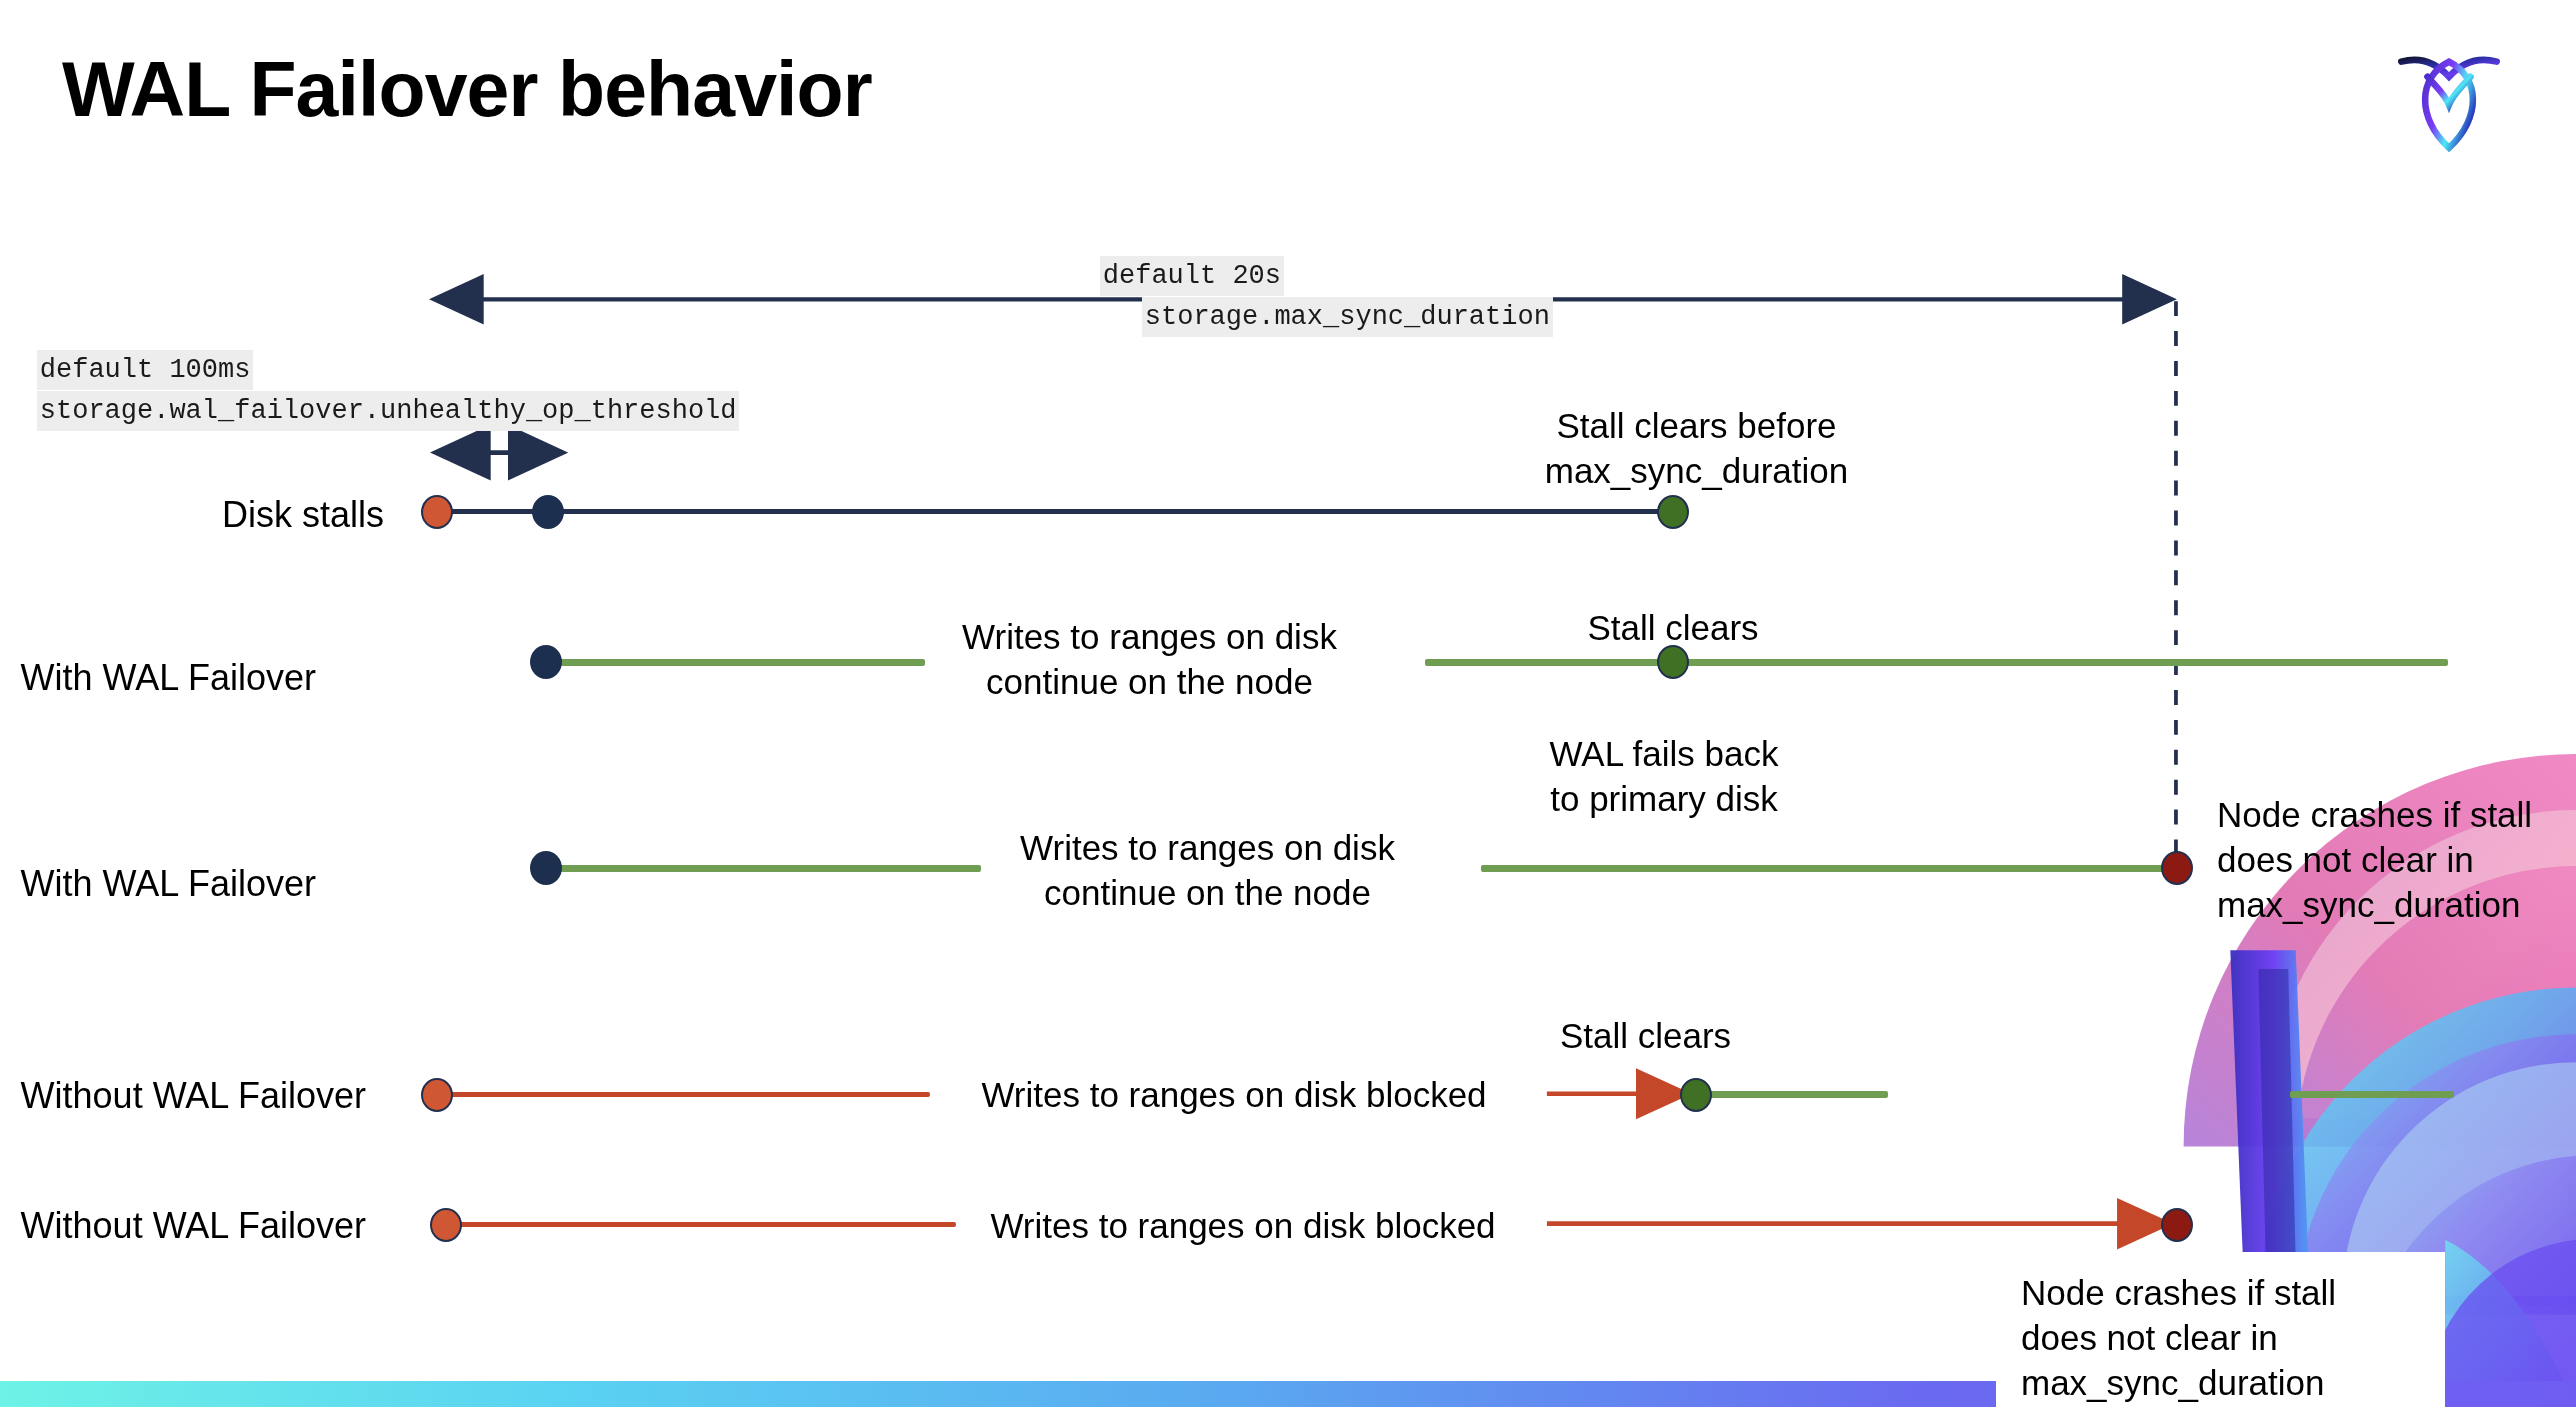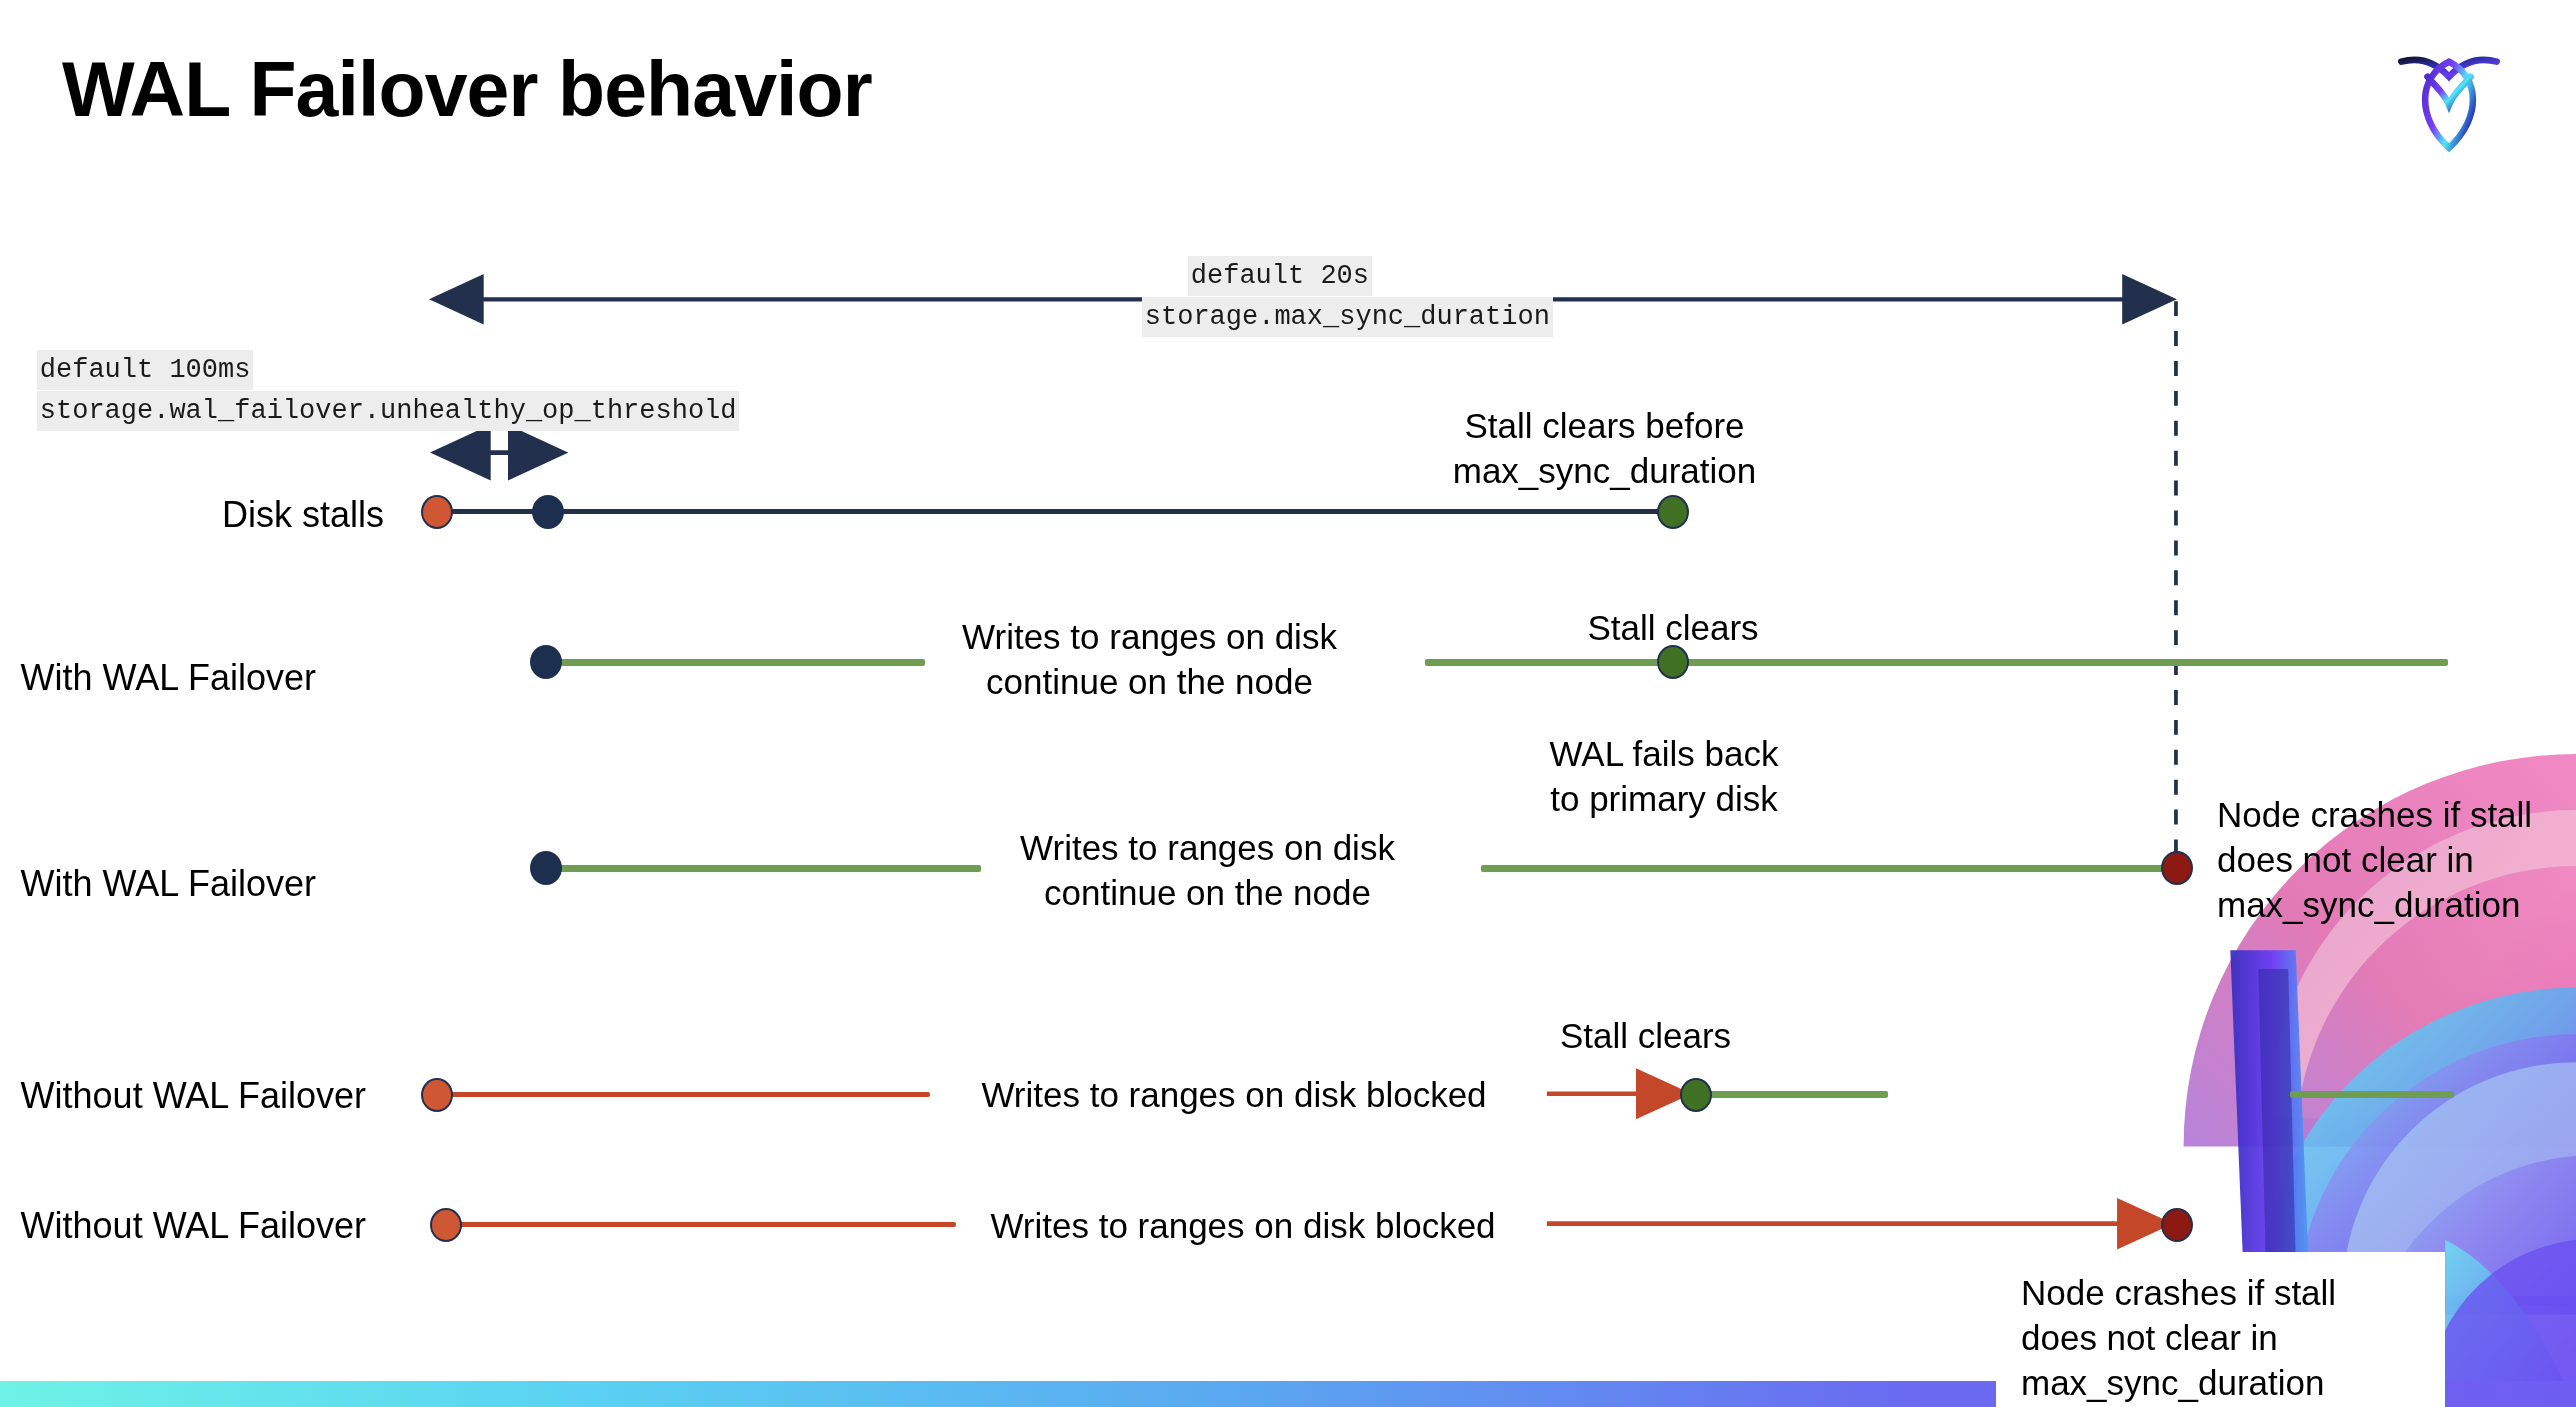--- a/index.html
+++ b/index.html
@@ -185,34 +185,34 @@
 
     <line x1="470" y1="484" x2="598" y2="484" stroke="#22304e" stroke-width="5" marker-start="url(#arrNavyL)" marker-end="url(#arrNavyR)"></line>
 
     <line x1="2328" y1="322" x2="2328" y2="940" stroke="#22304e" stroke-width="4" stroke-dasharray="16 16"></line>
 
     <line x1="1655" y1="1170" x2="1800" y2="1170" stroke="#c4472a" stroke-width="5" marker-end="url(#arrRedR)"></line>
 
     <line x1="1655" y1="1309" x2="2315" y2="1309" stroke="#c4472a" stroke-width="5" marker-end="url(#arrRedR)"></line>
   </svg>
 
-  <div class="code" style="left:1188px;top:256px;">default 20s</div>
+  <div class="code" style="left:1100px;top:256px;">default 20s</div>
   <div class="code" style="left:1142px;top:297px;">storage.max_sync_duration</div>
 
   <div class="code" style="left:37px;top:350px;">default 100ms</div>
   <div class="code" style="left:37px;top:391px;">storage.wal_failover.unhealthy_op_threshold</div>
 
   <div class="rowlabel" style="left:222px;top:494px;text-align:right;">Disk stalls</div>
 
   <div class="seg navy" style="left:436px;top:509px;width:1238px;"></div>
   <div class="dot orange" style="left:421px;top:495px;width:32px;height:34px;"></div>
   <div class="dot navy" style="left:532px;top:495px;width:32px;height:34px;"></div>
   <div class="dot green" style="left:1657px;top:495px;width:32px;height:34px;"></div>
 
-  <div class="note" style="left:1408px;top:404px;width:393px;">
+  <div class="note" style="left:1500px;top:404px;width:393px;">
     <div>Stall clears before</div>
     <div>max_sync_duration</div>
   </div>
 
   <div class="rowlabel" style="left:20.6px;top:657px;">With WAL Failover</div>
 
   <div class="seg green" style="left:542px;top:659px;width:383px;"></div>
   <div class="seg green" style="left:1425px;top:659px;width:1023px;"></div>
   <div class="dot navy" style="left:530px;top:645px;width:32px;height:34px;"></div>
   <div class="dot green" style="left:1657px;top:645px;width:32px;height:34px;"></div>

